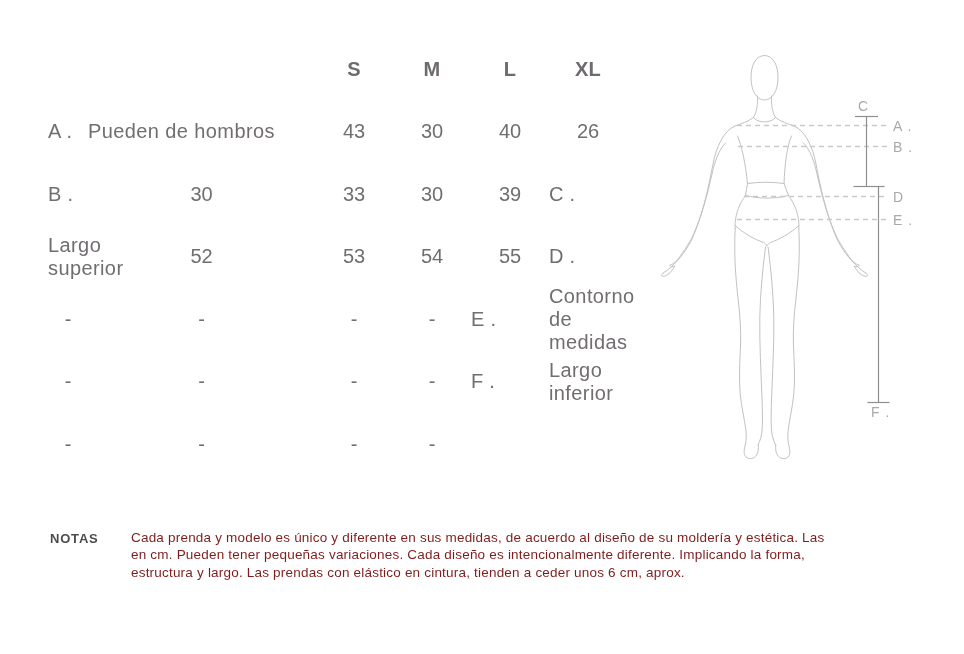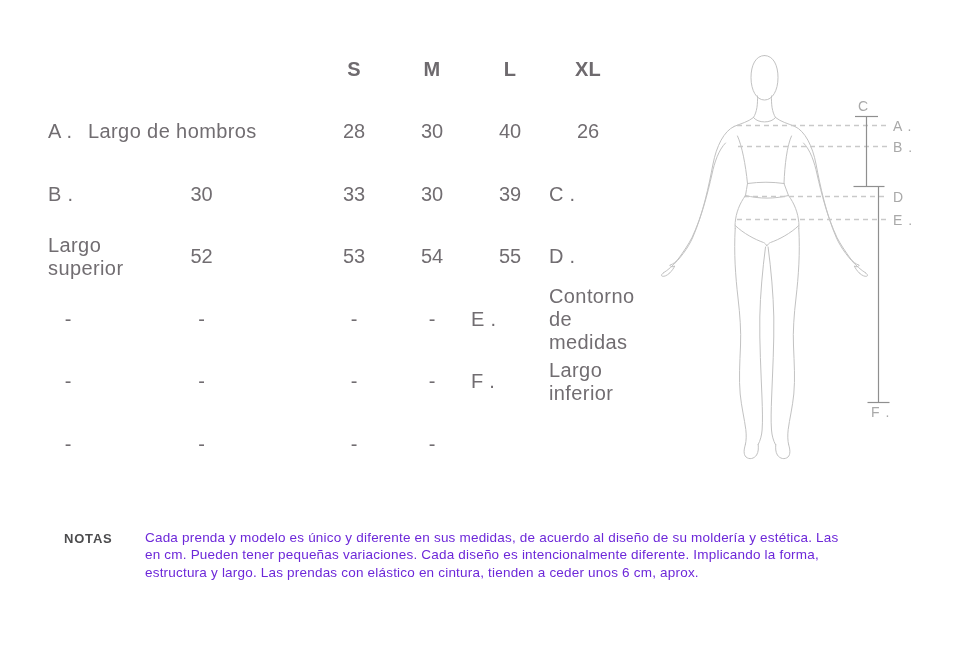--- a/index.html
+++ b/index.html
@@ -33,48 +33,48 @@
   .figure-wrap svg { display: block; }
   .measure-label {
     fill: #a9a9a9; font-size: 14px;
     font-family: "Liberation Sans", sans-serif;
     letter-spacing: 1px;
   }
 
   
   .notes {
     position: absolute; left: 50px; top: 529px;
-    display: flex; align-items: flex-start; margin-left: 14px;
+    display: flex; align-items: flex-start;
   }
   .notes-label {
     width: 81px; flex: 0 0 81px;
     font-size: 13px; font-weight: bold; letter-spacing: 0.8px;
     color: #4c4c4e; padding-top: 2px;
   }
   .notes-text {
     font-size: 13.5px; line-height: 17.3px;
-    color: #6d28d9; letter-spacing: 0.2px;
+    color: #7f1d1d; letter-spacing: 0.2px;
     width: 790px; white-space: nowrap;
   }
 </style>
 </head>
 <body>
 
 <div class="size-table">
 
   <div></div>
   <div></div>
   <div class="hdr">S</div>
   <div class="hdr">M</div>
   <div class="hdr">L</div>
   <div class="hdr">XL</div>
 
   <div class="row-letter">A .</div>
-  <div class="row-name">Largo de hombros</div>
-  <div class="cell-val">28</div>
+  <div class="row-name">Pueden de hombros</div>
+  <div class="cell-val">43</div>
   <div class="cell-val">30</div>
   <div class="cell-val">40</div>
   <div class="cell-val">26</div>
 
   <div class="row-letter">B .</div>
   <div class="cell-val">30</div>
   <div class="cell-val">33</div>
   <div class="cell-val">30</div>
   <div class="cell-val">39</div>
 

